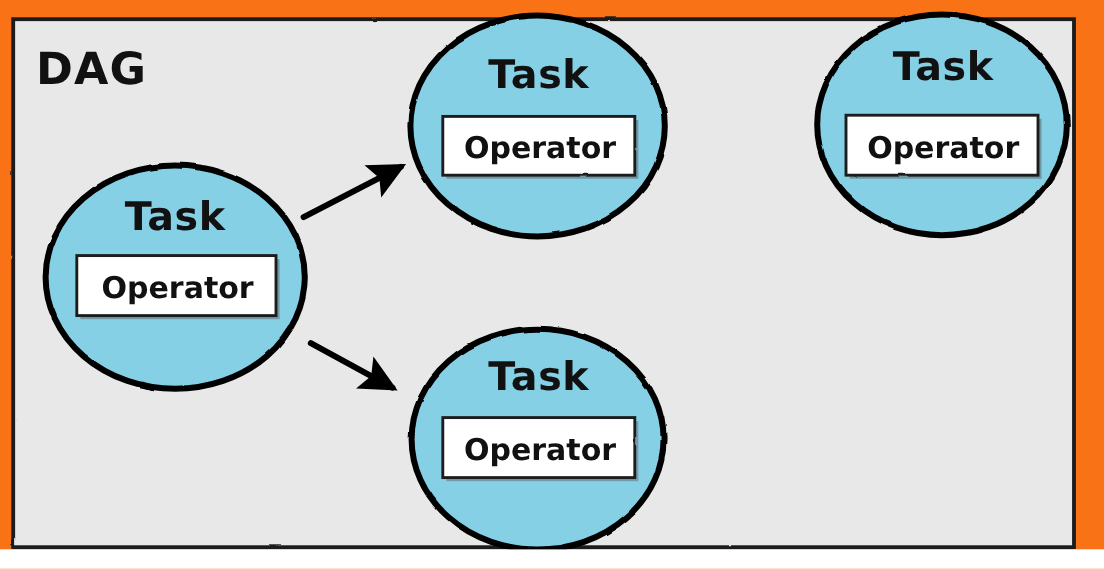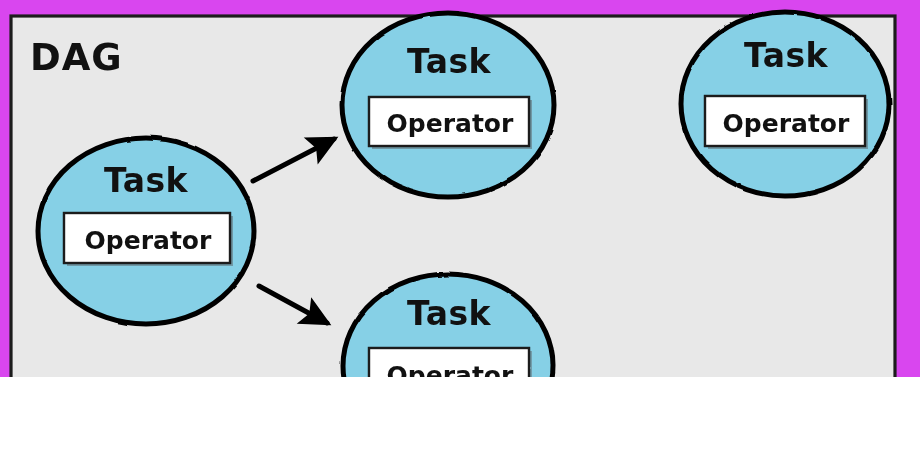--- a/index.html
+++ b/index.html
@@ -36,21 +36,21 @@
   }
   .dag-label {
     font-family: "DejaVu Sans", sans-serif;
     font-weight: bold;
     letter-spacing: 1px;
   }
 </style>
 </head>
 <body>
 
-<div id="canvas" style="width: 920px; height: 377px; background: #d946ef;">
+<div id="canvas" style="width: 920px; height: 458px; background: #f97316;">
 
   <svg id="diagram-svg" viewBox="0 0 920 474" xmlns="http://www.w3.org/2000/svg">
 
     <defs>
       <filter id="sketchy" x="-20%" y="-20%" width="140%" height="140%">
         <feTurbulence type="fractalNoise" baseFrequency="0.035" numOctaves="3" seed="7" result="noise"></feTurbulence>
         <feDisplacementMap in="SourceGraphic" in2="noise" scale="2.2" xChannelSelector="R" yChannelSelector="G"></feDisplacementMap>
       </filter>
       <filter id="sketchy-soft" x="-20%" y="-20%" width="140%" height="140%">
         <feTurbulence type="fractalNoise" baseFrequency="0.05" numOctaves="2" seed="13" result="n2"></feTurbulence>

